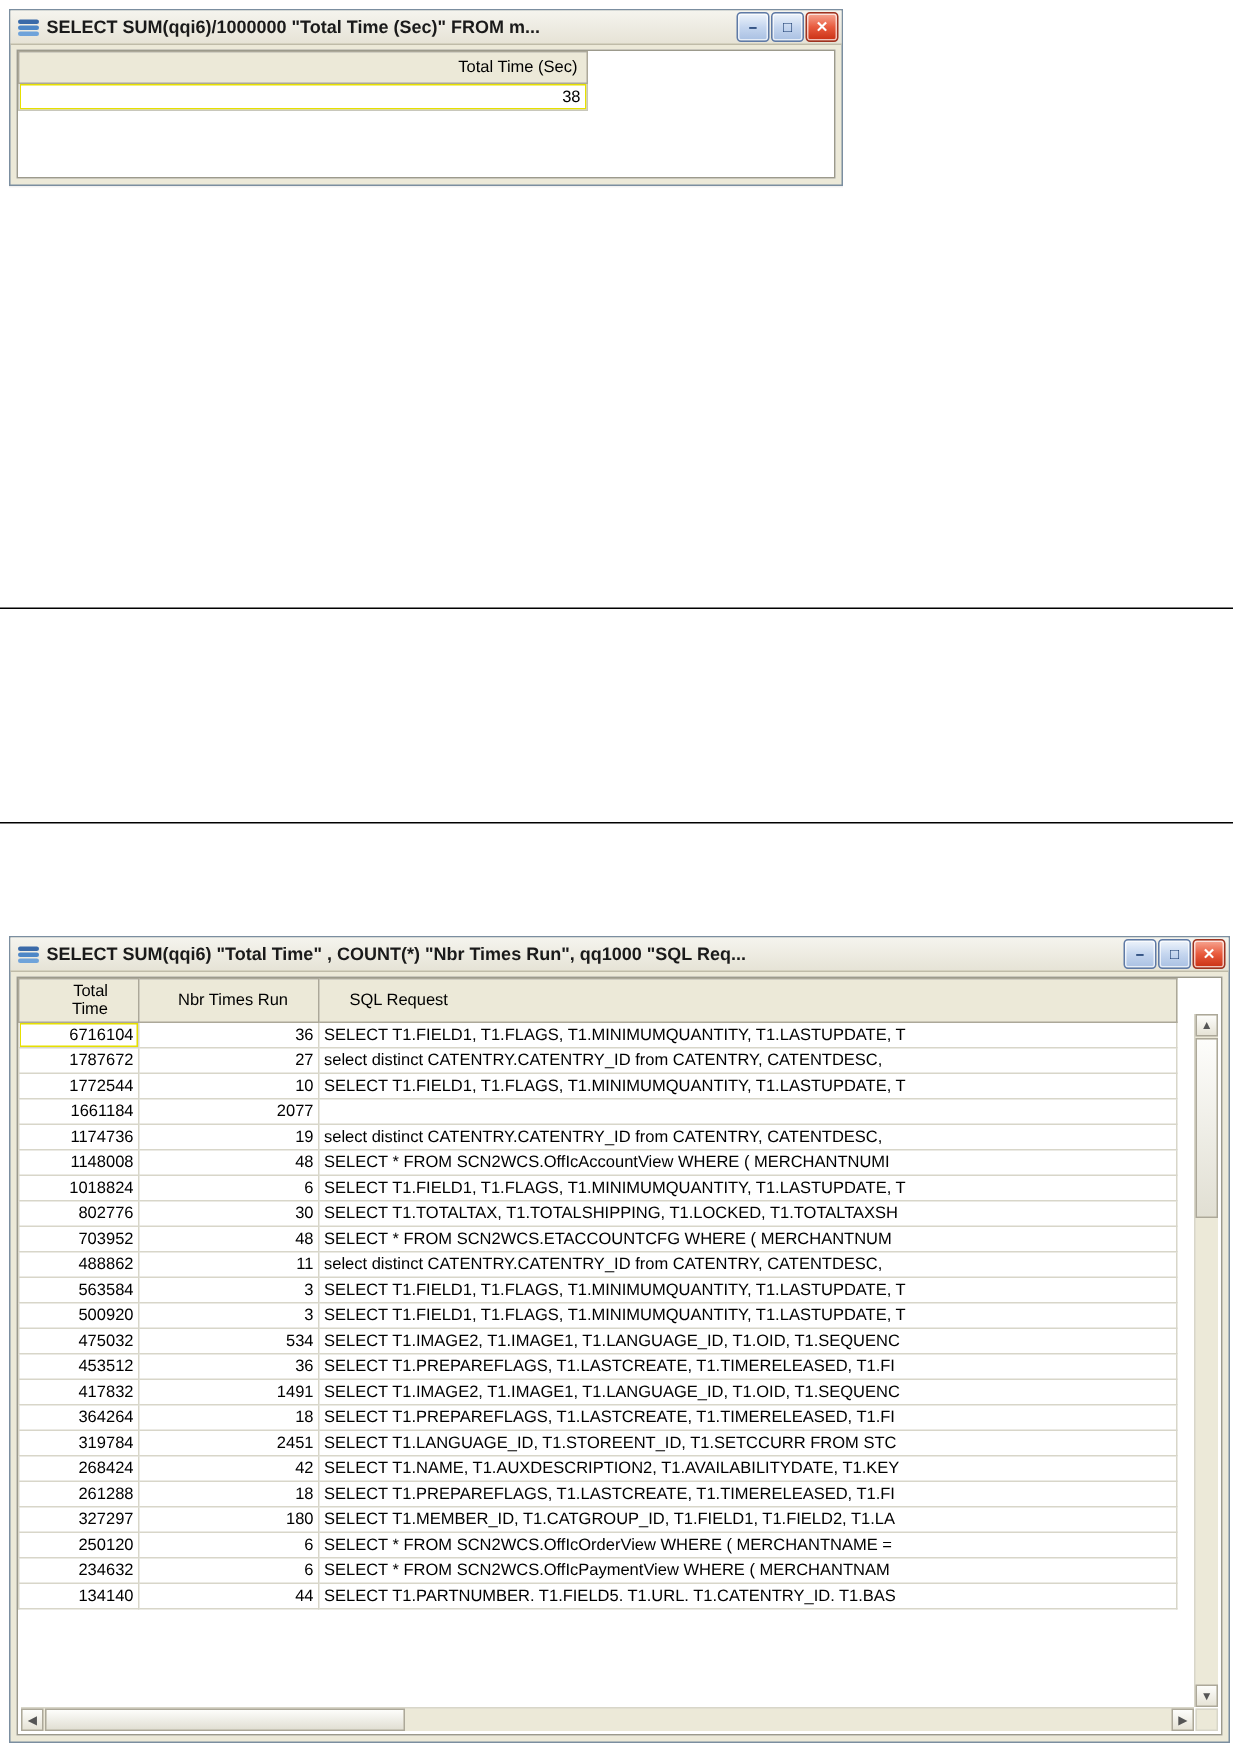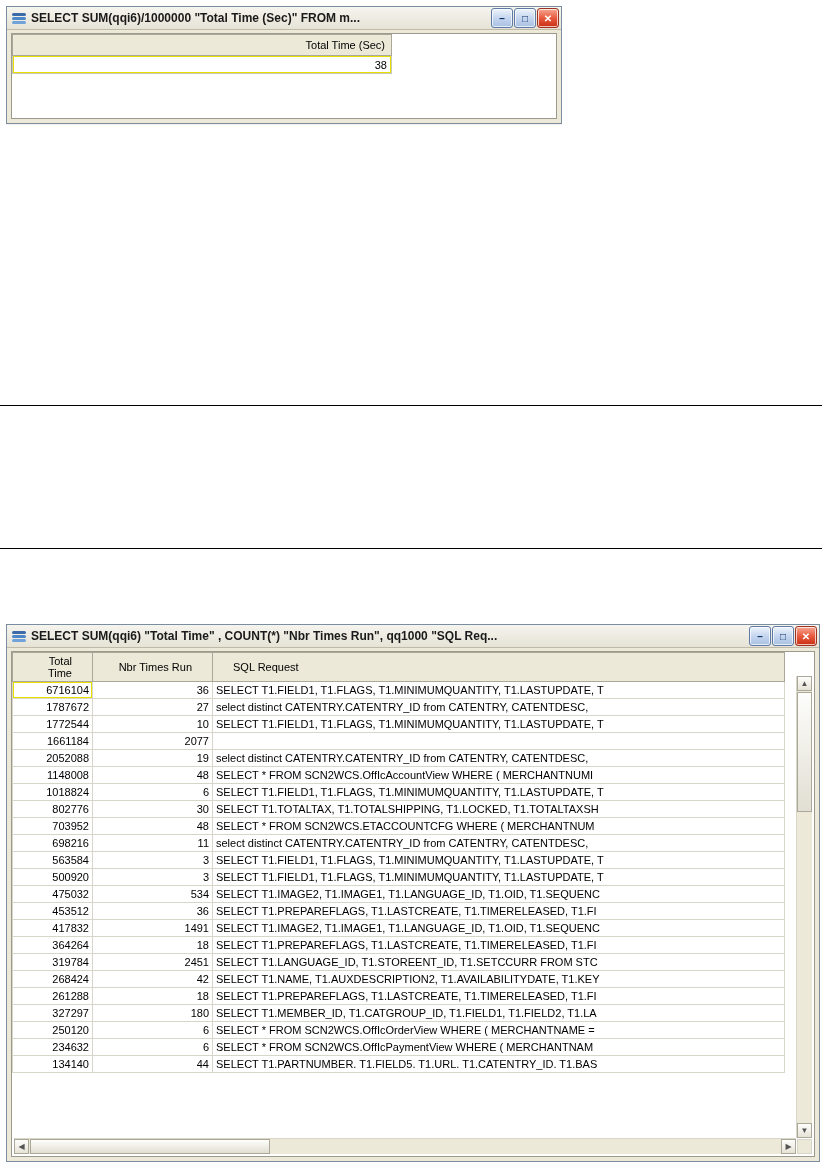--- a/index.html
+++ b/index.html
@@ -281,21 +281,21 @@
                 <td class="num">1772544</td>
                 <td class="num">10</td>
                 <td>SELECT T1.FIELD1, T1.FLAGS, T1.MINIMUMQUANTITY, T1.LASTUPDATE, T</td>
               </tr>
               <tr>
                 <td class="num">1661184</td>
                 <td class="num">2077</td>
                 <td></td>
               </tr>
               <tr>
-                <td class="num">2052088</td>
+                <td class="num">1174736</td>
                 <td class="num">19</td>
                 <td>select distinct CATENTRY.CATENTRY_ID from CATENTRY, CATENTDESC,</td>
               </tr>
               <tr>
                 <td class="num">1148008</td>
                 <td class="num">48</td>
                 <td>SELECT * FROM SCN2WCS.OffIcAccountView WHERE  ( MERCHANTNUMI</td>
               </tr>
               <tr>
                 <td class="num">1018824</td>
@@ -306,21 +306,21 @@
                 <td class="num">802776</td>
                 <td class="num">30</td>
                 <td>SELECT T1.TOTALTAX, T1.TOTALSHIPPING, T1.LOCKED, T1.TOTALTAXSH</td>
               </tr>
               <tr>
                 <td class="num">703952</td>
                 <td class="num">48</td>
                 <td>SELECT * FROM SCN2WCS.ETACCOUNTCFG WHERE  ( MERCHANTNUM</td>
               </tr>
               <tr>
-                <td class="num">698216</td>
+                <td class="num">488862</td>
                 <td class="num">11</td>
                 <td>select distinct CATENTRY.CATENTRY_ID from CATENTRY, CATENTDESC,</td>
               </tr>
               <tr>
                 <td class="num">563584</td>
                 <td class="num">3</td>
                 <td>SELECT T1.FIELD1, T1.FLAGS, T1.MINIMUMQUANTITY, T1.LASTUPDATE, T</td>
               </tr>
               <tr>
                 <td class="num">500920</td>

